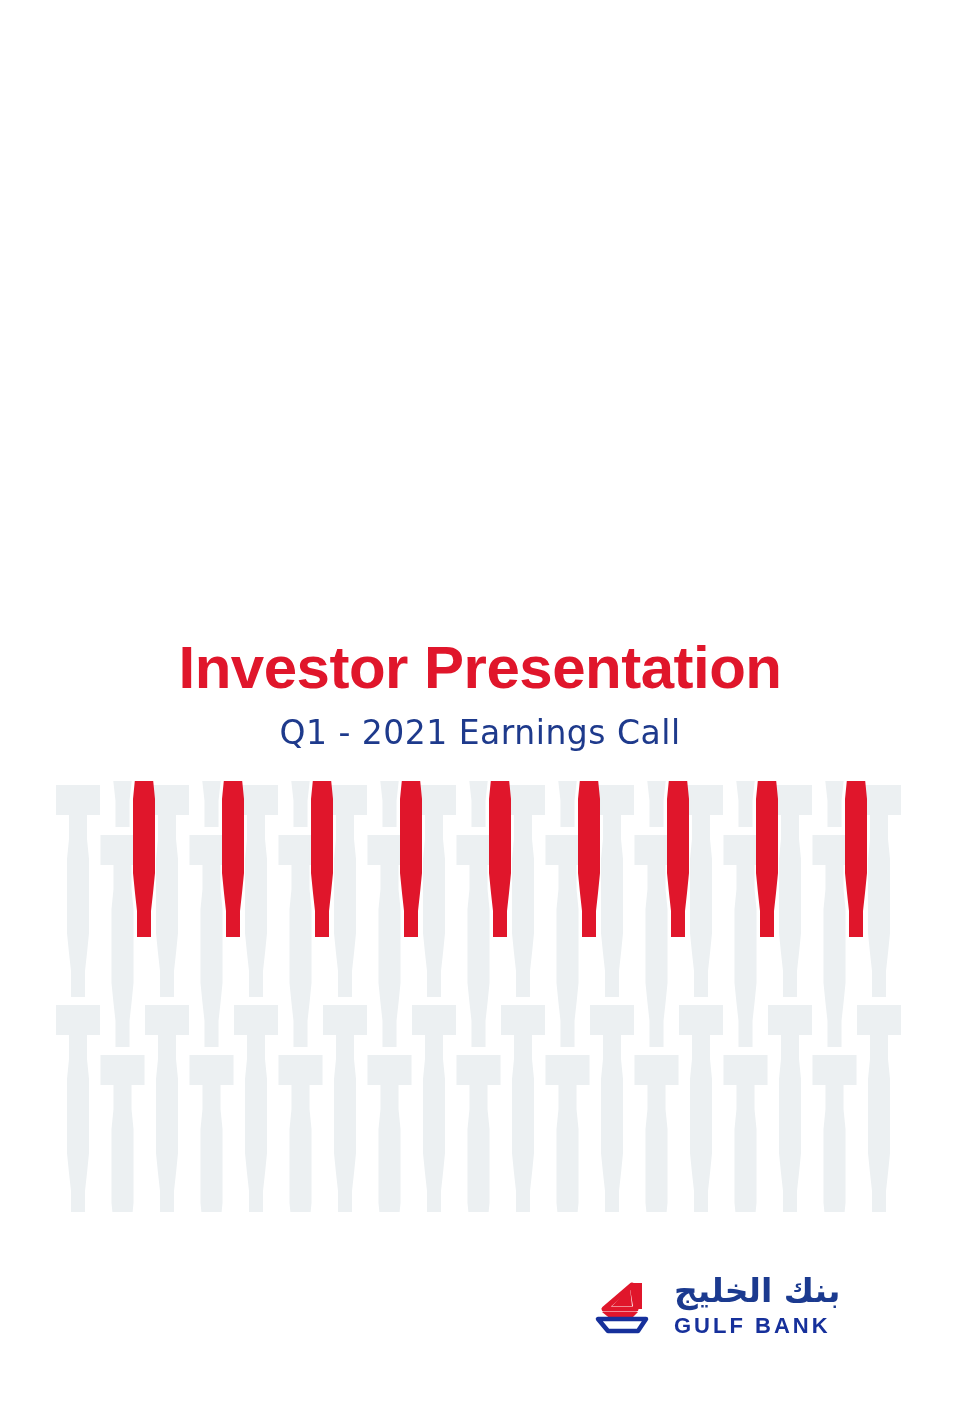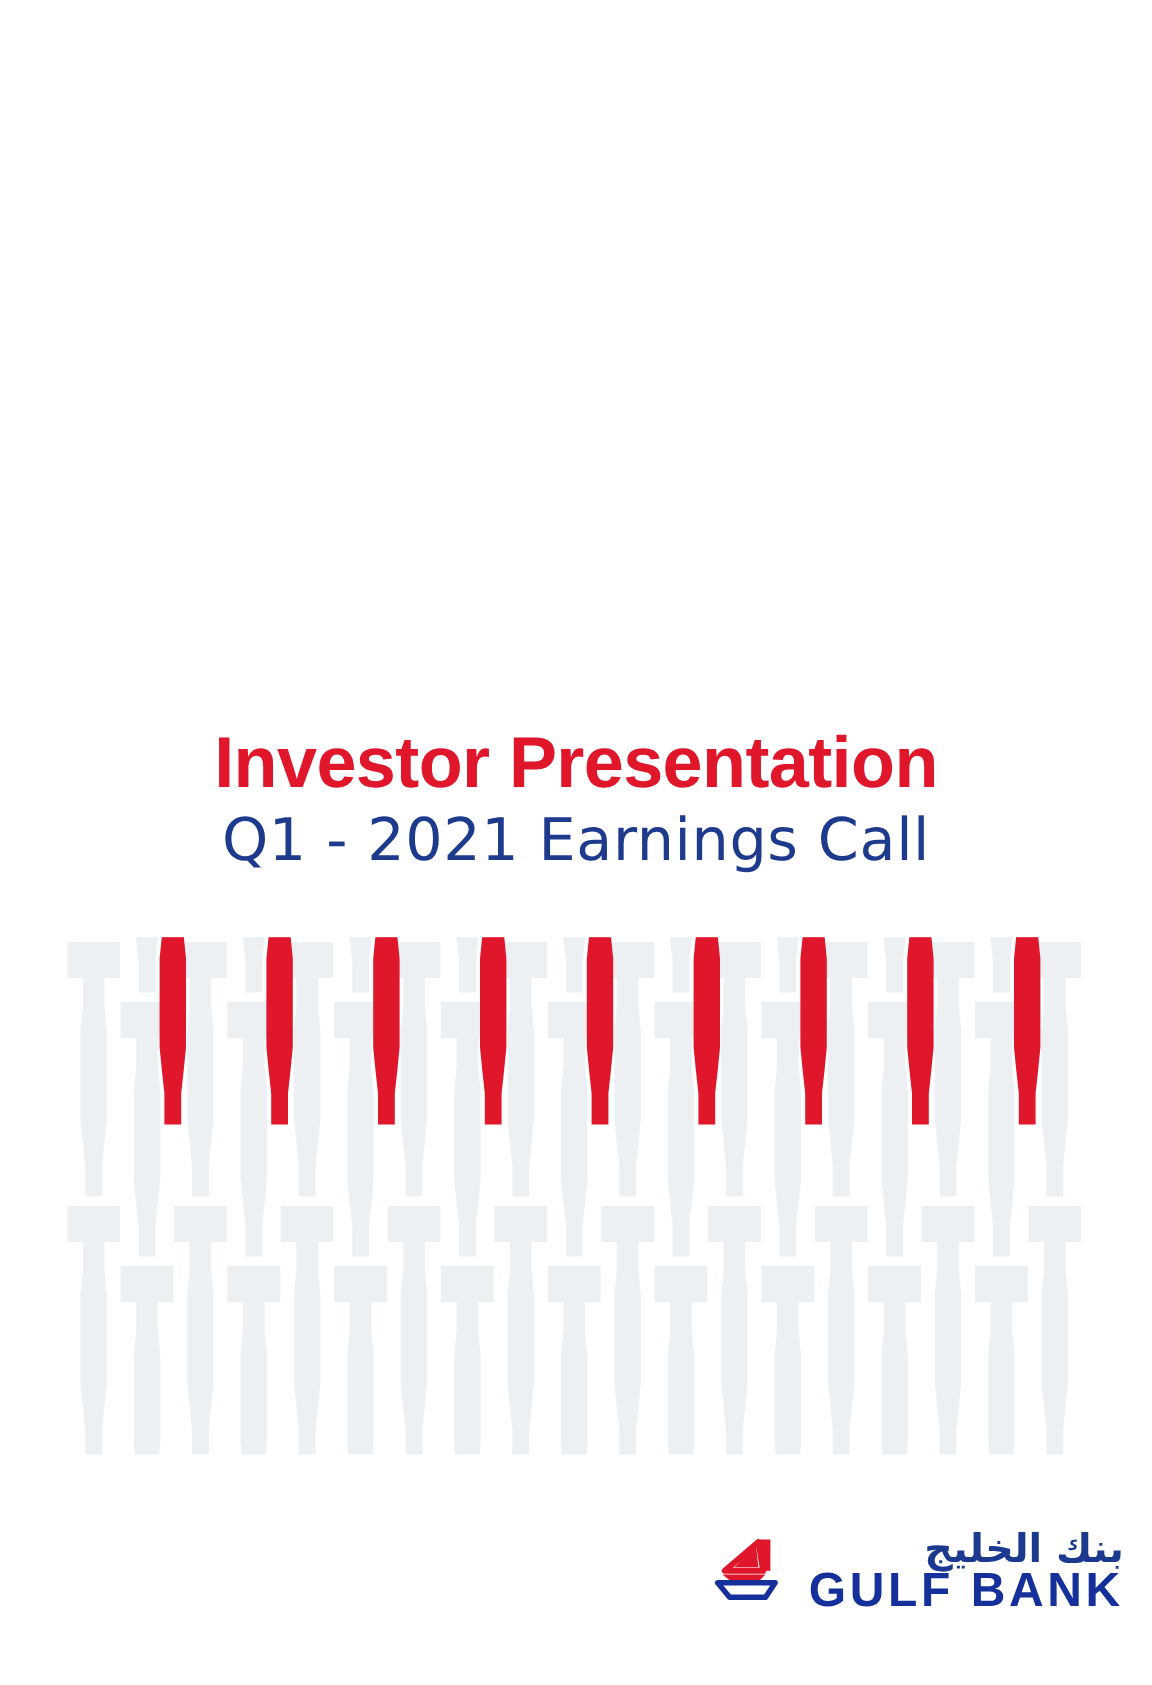--- a/index.html
+++ b/index.html
@@ -23,38 +23,38 @@
     left:0; top:0;
     width:960px; height:1404px;
     pointer-events:none;
   }
   .pattern-layer svg { display:block; }
 
   
   .title-block {
     position:absolute;
     left:0;
-    top:604px;
+    top:636px;
     width:960px;
     text-align:center;
     z-index:5;
   }
   .main-title {
     font-family:"Liberation Sans", sans-serif;
     font-weight:bold;
     font-size:60px;
     line-height:64px;
     letter-spacing:-0.5px;
     color:#E0162B;
     white-space:nowrap;
   }
   .sub-title {
     font-family:"DejaVu Sans", sans-serif;
     font-weight:400;
-    font-size:49px;
+    font-size:33px;
     line-height:62px;
     letter-spacing:0.5px;
     color:#1E3A8C;
     white-space:nowrap;
     margin-top:2px;
   }
 
   
   .logo {
     position:absolute;
@@ -74,21 +74,21 @@
     font-size:33px;
     line-height:36px;
     font-weight:bold;
     color:#1B3A8F;
     direction:rtl;
     text-align:right;
     white-space:nowrap;
   }
   .logo-latin {
     font-family:"Liberation Sans", sans-serif;
-    font-size:40px;
+    font-size:22px;
     line-height:33px;
     font-weight:bold;
     letter-spacing:3px;
     color:#16309B;
     white-space:nowrap;
   }
 </style>
 </head>
 <body>
 

